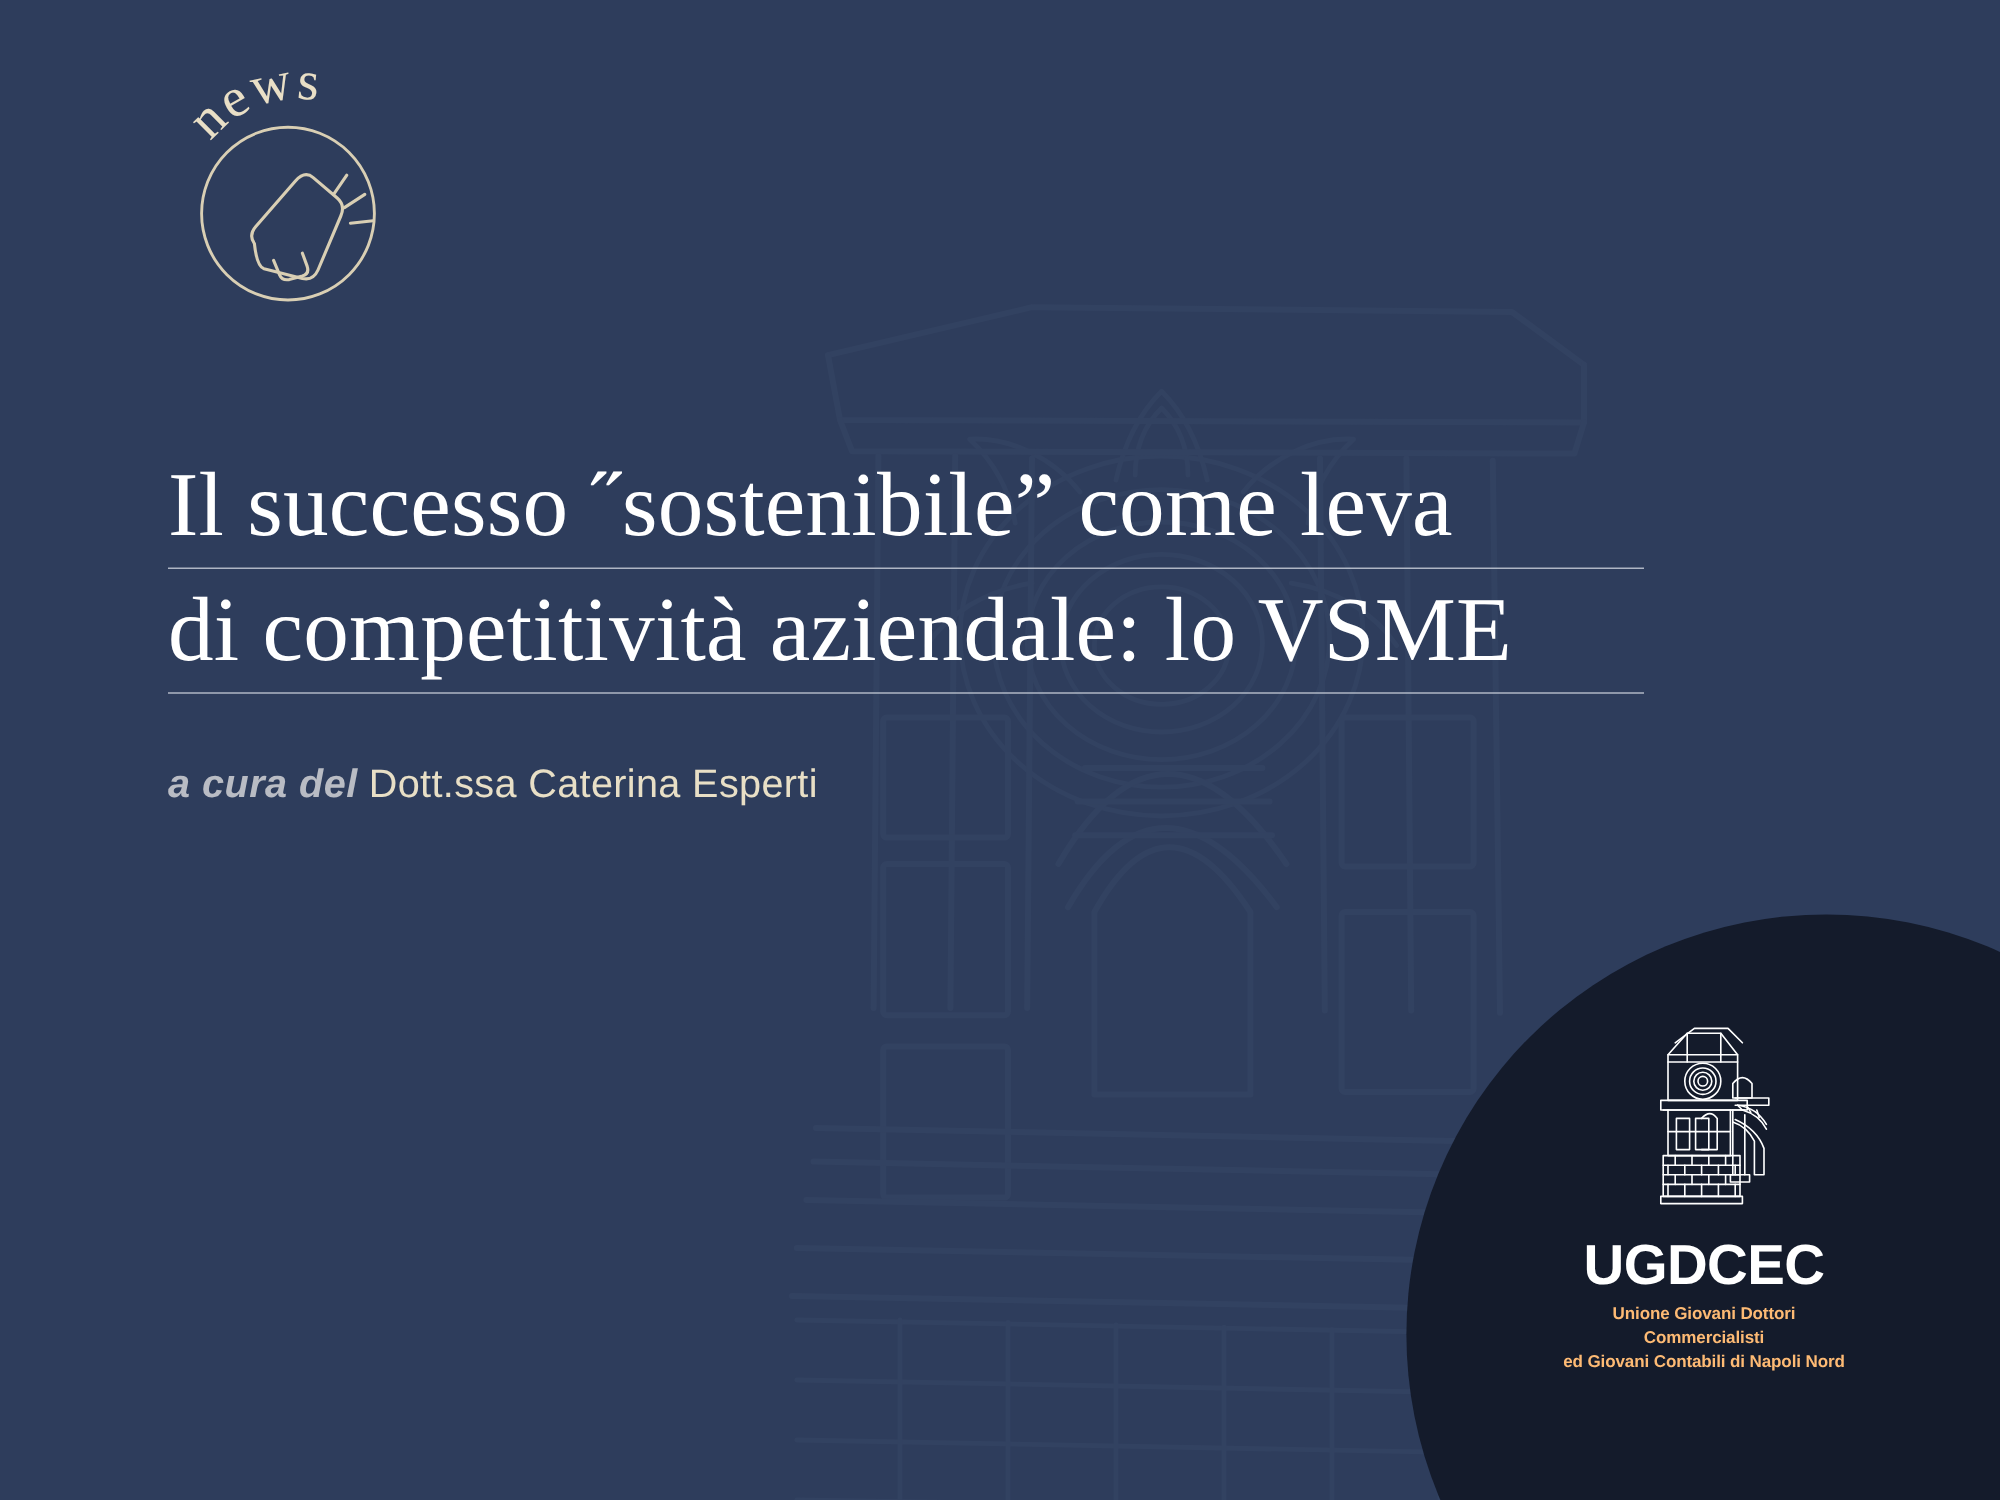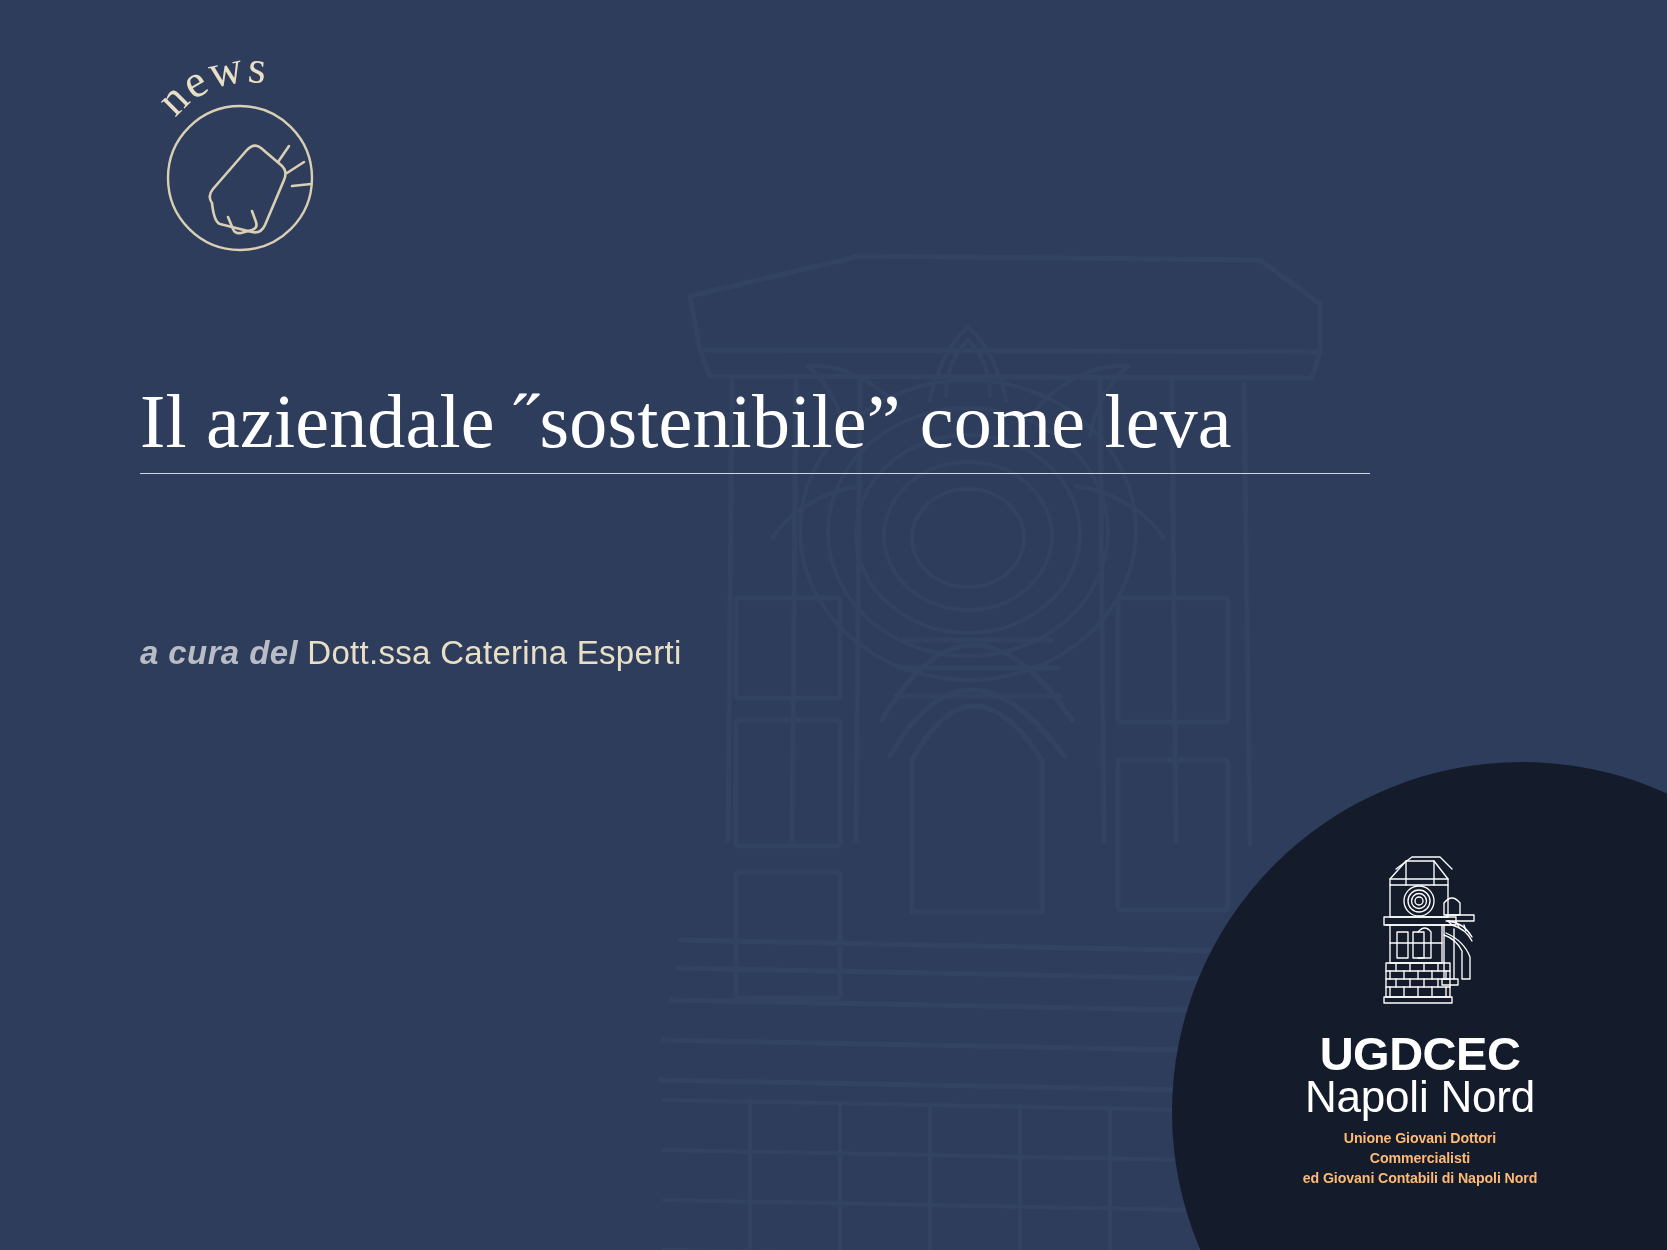--- a/index.html
+++ b/index.html
@@ -203,21 +203,22 @@
                  q-4 9 -13 7 l-32 -8 q-6 -2 -8 -21 Z"></path>
         <path d="M88 177 l5 12 q2 5 8 4 l11 -3 q6 -2 4 -8 l-4 -11"></path>
         <path d="M138 122 l11 -16"></path>
         <path d="M147 133 l17 -11"></path>
         <path d="M152 146 l19 -2"></path>
       </g>
     </svg>
   </div>
 
   <div class="headline">
-    <div class="line">Il aziendale ˝sostenibile” come leva</div>
+    <div class="line">Il successo ˝sostenibile” come leva</div>
+    <div class="line">di competitività aziendale: lo VSME</div>
   </div>
 
   <div class="byline">
     <span class="lead">a cura del</span>
     <span class="who">Dott.ssa Caterina Esperti</span>
   </div>
 
   <div class="logo-disc"></div>
 
   <div class="logo-wrap">
@@ -257,20 +258,19 @@
         <path d="M26 108 L90 108 L90 142 L26 142 Z"></path>
         <path d="M26 116 L90 116 M26 124 L90 124 M26 132 L90 132"></path>
         <path d="M36 108 L36 116 M50 108 L50 116 M64 108 L64 116 M78 108 L78 116"></path>
         <path d="M30 116 L30 124 M44 116 L44 124 M58 116 L58 124 M72 116 L72 124 M86 116 L86 124"></path>
         <path d="M36 124 L36 132 M50 124 L50 132 M64 124 L64 132 M78 124 L78 132"></path>
         <path d="M30 132 L30 142 M44 132 L44 142 M58 132 L58 142 M72 132 L72 142 M86 132 L86 142"></path>
         <path d="M24 142 L92 142 L92 148 L24 148 Z"></path>
       </svg>
     </div>
     <div class="logo-main">UGDCEC</div>
-    <div class="logo-sub">Napoli Nord</div>
     <div class="logo-tag">
       <div>Unione Giovani Dottori Commercialisti</div>
       <div>ed Giovani Contabili di Napoli Nord</div>
     </div>
   </div>
 
 </div>
 
 </body></html>

